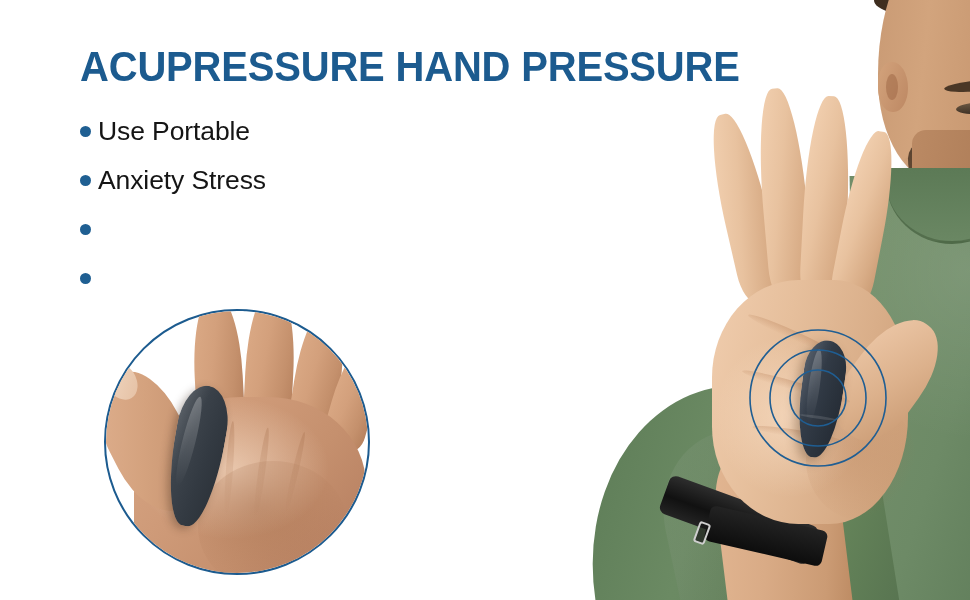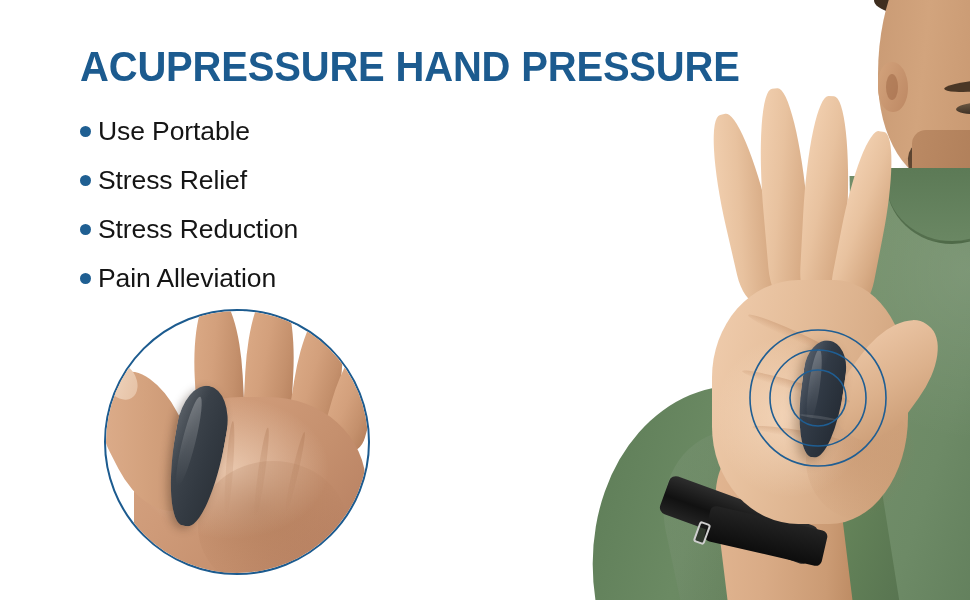--- a/index.html
+++ b/index.html
@@ -340,31 +340,29 @@
 
     <ul id="benefit-list">
 
       <li class="benefit-item">
         <span class="benefit-bullet"></span>
         <span class="benefit-label">Use Portable</span>
       </li>
 
       <li class="benefit-item">
         <span class="benefit-bullet"></span>
-        <span class="benefit-label">Stress Relief</span>
+        <span class="benefit-label">Anxiety Stress</span>
       </li>
 
       <li class="benefit-item">
         <span class="benefit-bullet"></span>
-        <span class="benefit-label">Stress Reduction</span>
       </li>
 
       <li class="benefit-item">
         <span class="benefit-bullet"></span>
-        <span class="benefit-label">Pain Alleviation</span>
       </li>
 
     </ul>
   </div>
 
   <div id="inset-circle">
     <div id="inset-photo">
 
       <span class="ih-gap" style="left:126px; top:-6px;  width:16px; height:120px;"></span>
       <span class="ih-gap" style="left:178px; top:-6px;  width:16px; height:116px;"></span>

